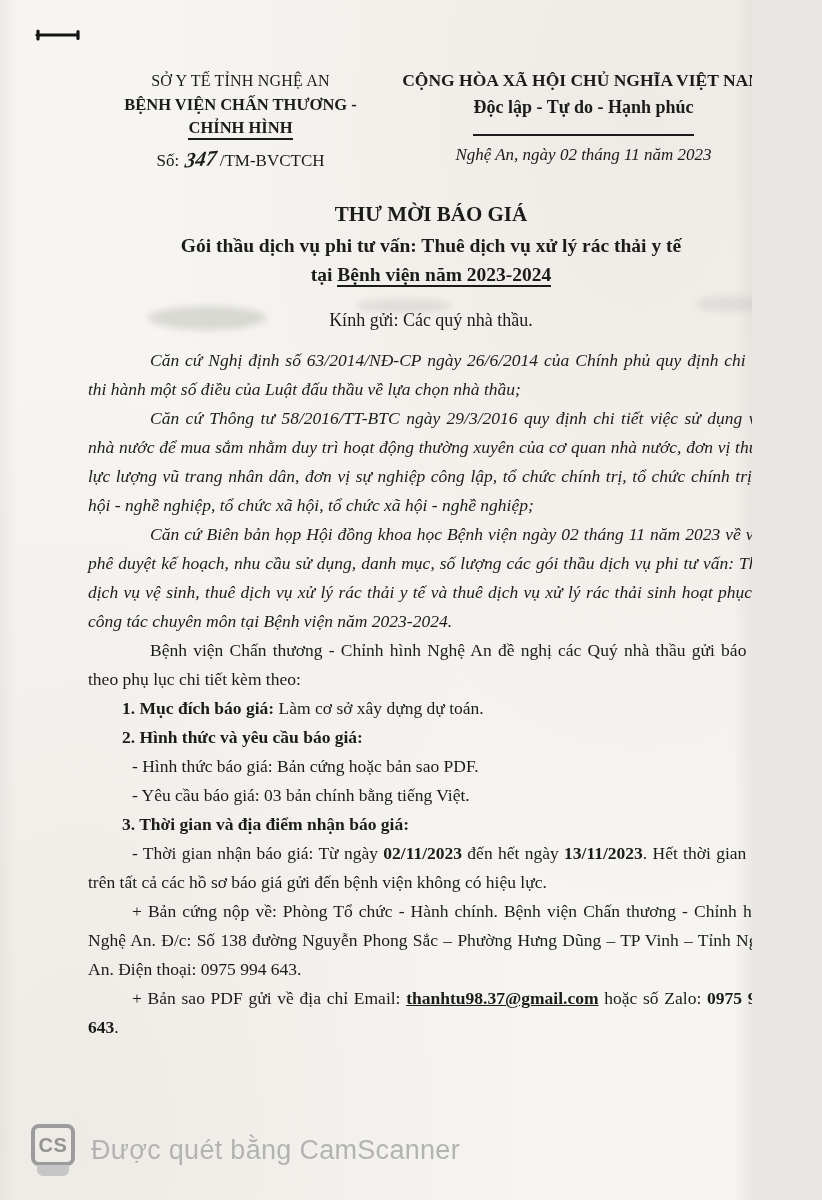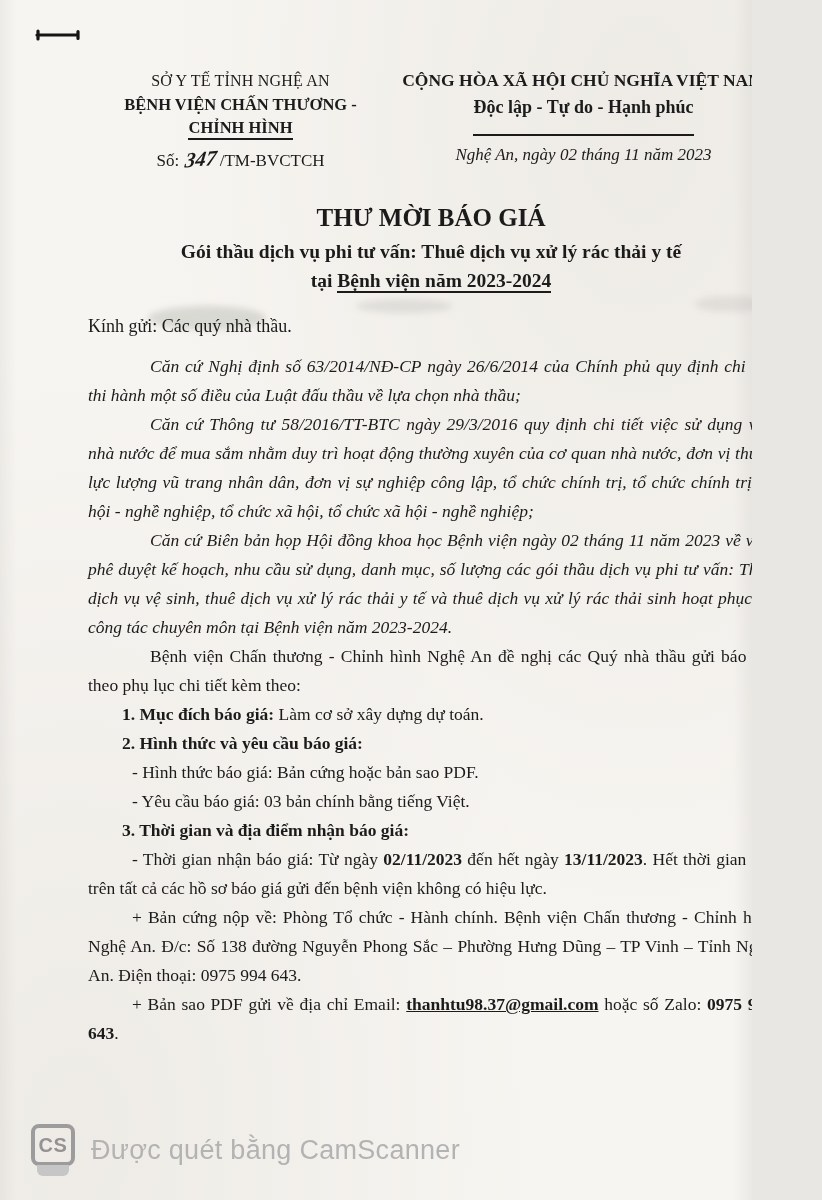--- a/index.html
+++ b/index.html
@@ -32,24 +32,24 @@
   .handwritten { display:inline-block; font-style:italic; font-weight:bold; font-size:21px;
                  transform:rotate(-5deg) skewX(-12deg); margin:0 3px 0 6px; }
   .hright { flex:1; text-align:center; }
   .hright .m1 { font-weight:bold; font-size:17.5px; white-space:nowrap; }
   .hright .m2 { font-weight:bold; font-size:18px; margin-top:6px; }
   .hright .m2 span { border-bottom:2px solid #1b1b1b; padding-bottom:17px; }
   .hright .date { font-style:italic; font-size:17px; margin-top:27px; }
 
   
   .title-block { text-align:center; margin-top:25px; line-height:1.5; }
-  .title-main { font-weight:bold; font-size:25px; }
+  .title-main { font-weight:bold; font-size:21px; }
   .title-sub { font-weight:bold; font-size:19.5px; }
   .title-sub .u { border-bottom:2px solid #1b1b1b; padding-bottom:0; }
-  .salutation { text-align:left; font-size:18px; margin-top:21px; }
+  .salutation { text-align:center; font-size:18px; margin-top:21px; }
 
   
   .body-text { margin-top:15px; font-size:17.5px; line-height:29px; text-align:justify; }
   .body-text p { margin:0; }
   .legal { font-style:italic; text-indent:62px; }
   .p-intro { text-indent:62px; }
   .item-head { text-indent:34px; }
   .item-head .lbl { font-weight:bold; }
   .dash, .plus { text-indent:44px; }
   .b { font-weight:bold; }

